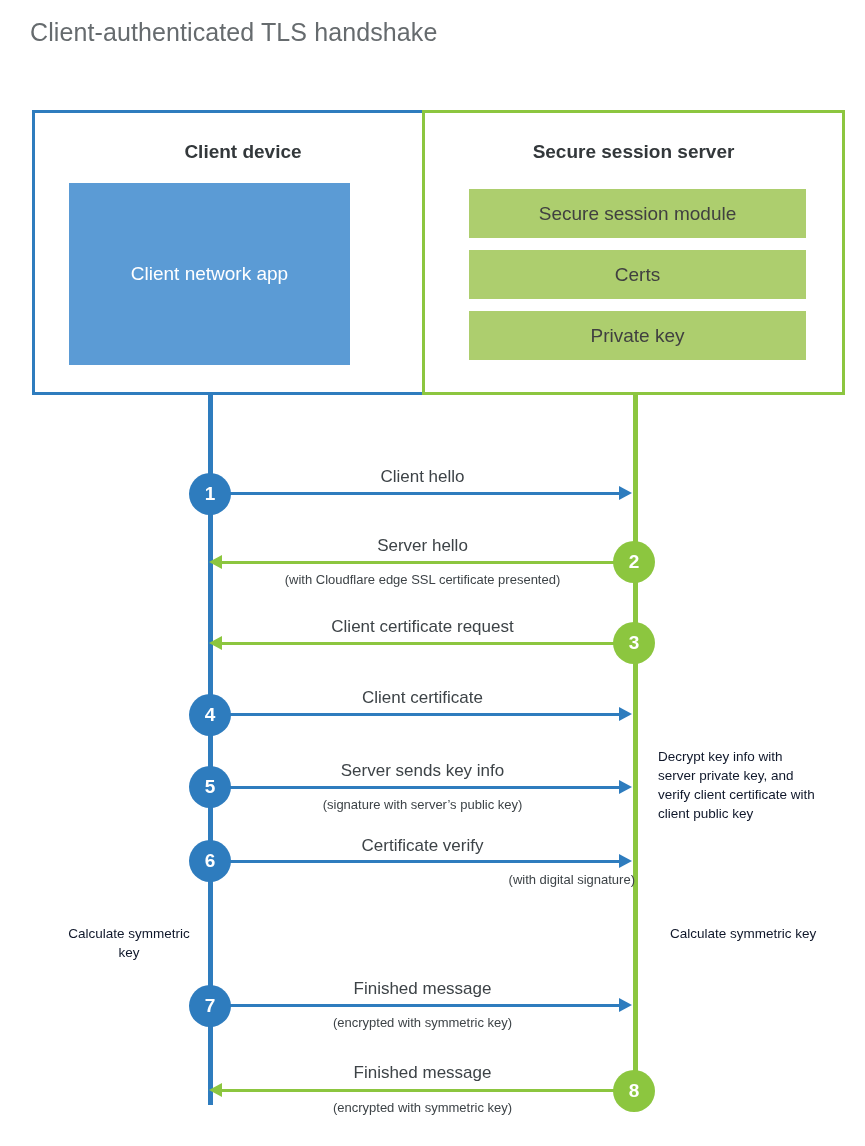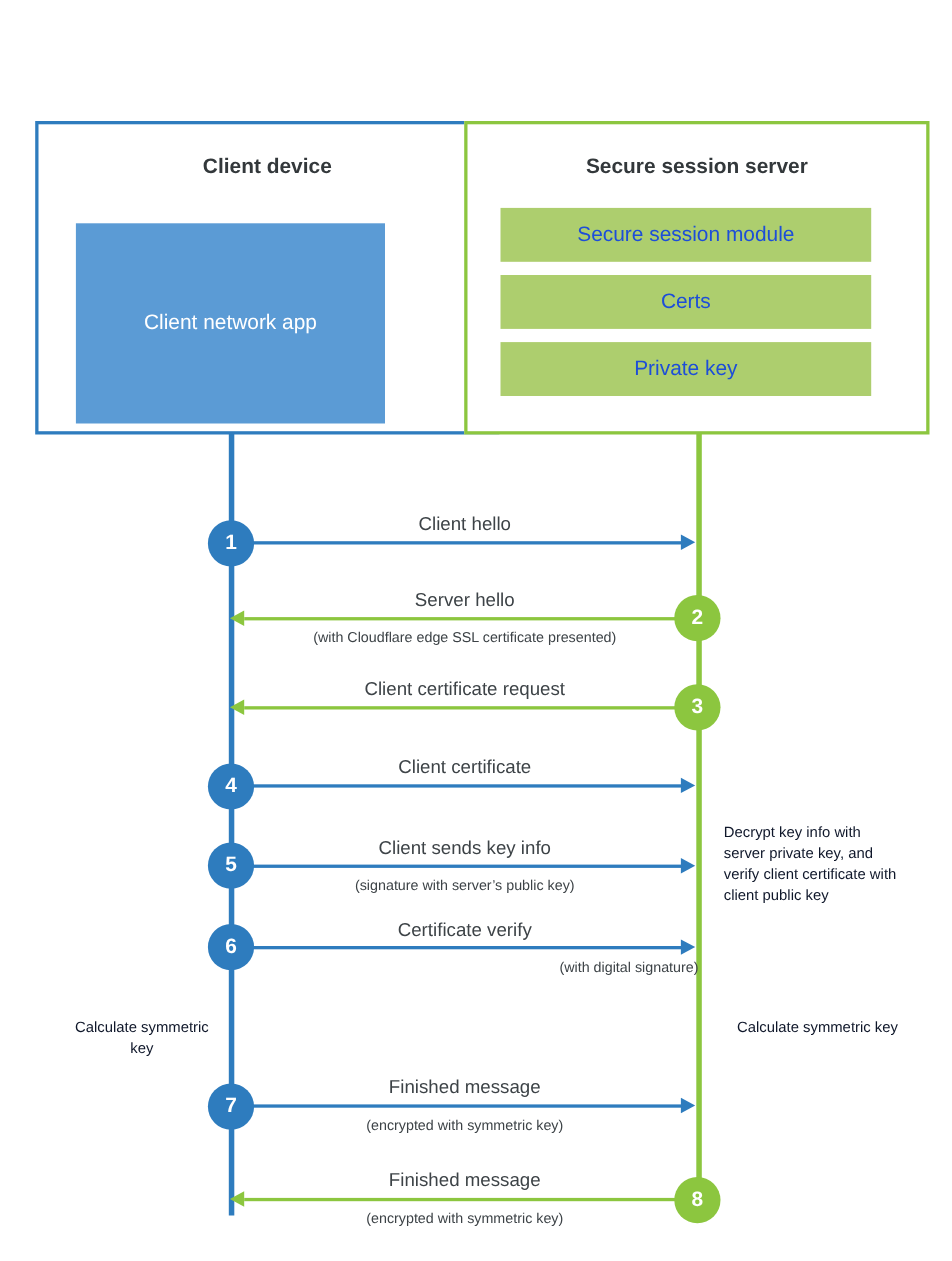--- a/index.html
+++ b/index.html
@@ -73,31 +73,30 @@
     background: #5b9bd5;
     color: #ffffff;
     font-size: 19px;
     display: flex;
     align-items: center;
     justify-content: center;
     text-align: center;
     line-height: 1.25;
     padding: 0 8px;
     box-sizing: border-box;
-    margin-top: 20px;
   }
 
   
   .server-bar {
     position: absolute;
-    left: 30px;
+    left: 44px;
     width: 337px;
     height: 49px;
     background: #adce6e;
-    color: #1d4ed8;
+    color: #404040;
     font-size: 19px;
     display: flex;
     align-items: center;
     justify-content: center;
     text-align: center;
     box-sizing: border-box;
   }
   .server-bar.b0 { top: 76px; }
   .server-bar.b1 { top: 137px; }
   .server-bar.b2 { top: 198px; }
@@ -179,20 +178,21 @@
     color: #0f172a;
   }
   .side-note.left-note { text-align: center; }
   .side-note.right-note { text-align: left; }
 </style>
 </head>
 <body>
 
 <div id="canvas">
 
+  <div class="page-title">Client-authenticated TLS handshake</div>
 
   <div class="party-box client">
     <div class="party-title">Client device</div>
     <div class="client-app">Client network app</div>
   </div>
 
   <div class="party-box server">
     <div class="party-title">Secure session server</div>
     <div class="server-bar b0">Secure session module</div>
     <div class="server-bar b1">Certs</div>
@@ -216,21 +216,21 @@
   <div class="msg-label" style="left:210px; top:617px; width:425px;">Client certificate request</div>
   <div class="arrow-shaft green" style="left:222px; top:642px; width:411px;"></div>
   <div class="arrow-head left green" style="left:209px; top:636px;"></div>
   <div class="step-badge green" style="left:613px; top:622px;">3</div>
 
   <div class="msg-label" style="left:210px; top:688px; width:425px;">Client certificate</div>
   <div class="arrow-shaft blue" style="left:210px; top:713px; width:410px;"></div>
   <div class="arrow-head right blue" style="left:619px; top:707px;"></div>
   <div class="step-badge blue" style="left:189px; top:694px;">4</div>
 
-  <div class="msg-label" style="left:210px; top:761px; width:425px;">Client sends key info</div>
+  <div class="msg-label" style="left:210px; top:761px; width:425px;">Server sends key info</div>
   <div class="arrow-shaft blue" style="left:210px; top:786px; width:410px;"></div>
   <div class="arrow-head right blue" style="left:619px; top:780px;"></div>
   <div class="msg-sub" style="left:210px; top:797px; width:425px;">(signature with server’s public key)</div>
   <div class="step-badge blue" style="left:189px; top:766px;">5</div>
 
   <div class="msg-label" style="left:210px; top:836px; width:425px;">Certificate verify</div>
   <div class="arrow-shaft blue" style="left:210px; top:860px; width:410px;"></div>
   <div class="arrow-head right blue" style="left:619px; top:854px;"></div>
   <div class="msg-sub" style="left:210px; top:872px; width:425px;text-align:right;">(with digital signature)</div>
   <div class="step-badge blue" style="left:189px; top:840px;">6</div>

